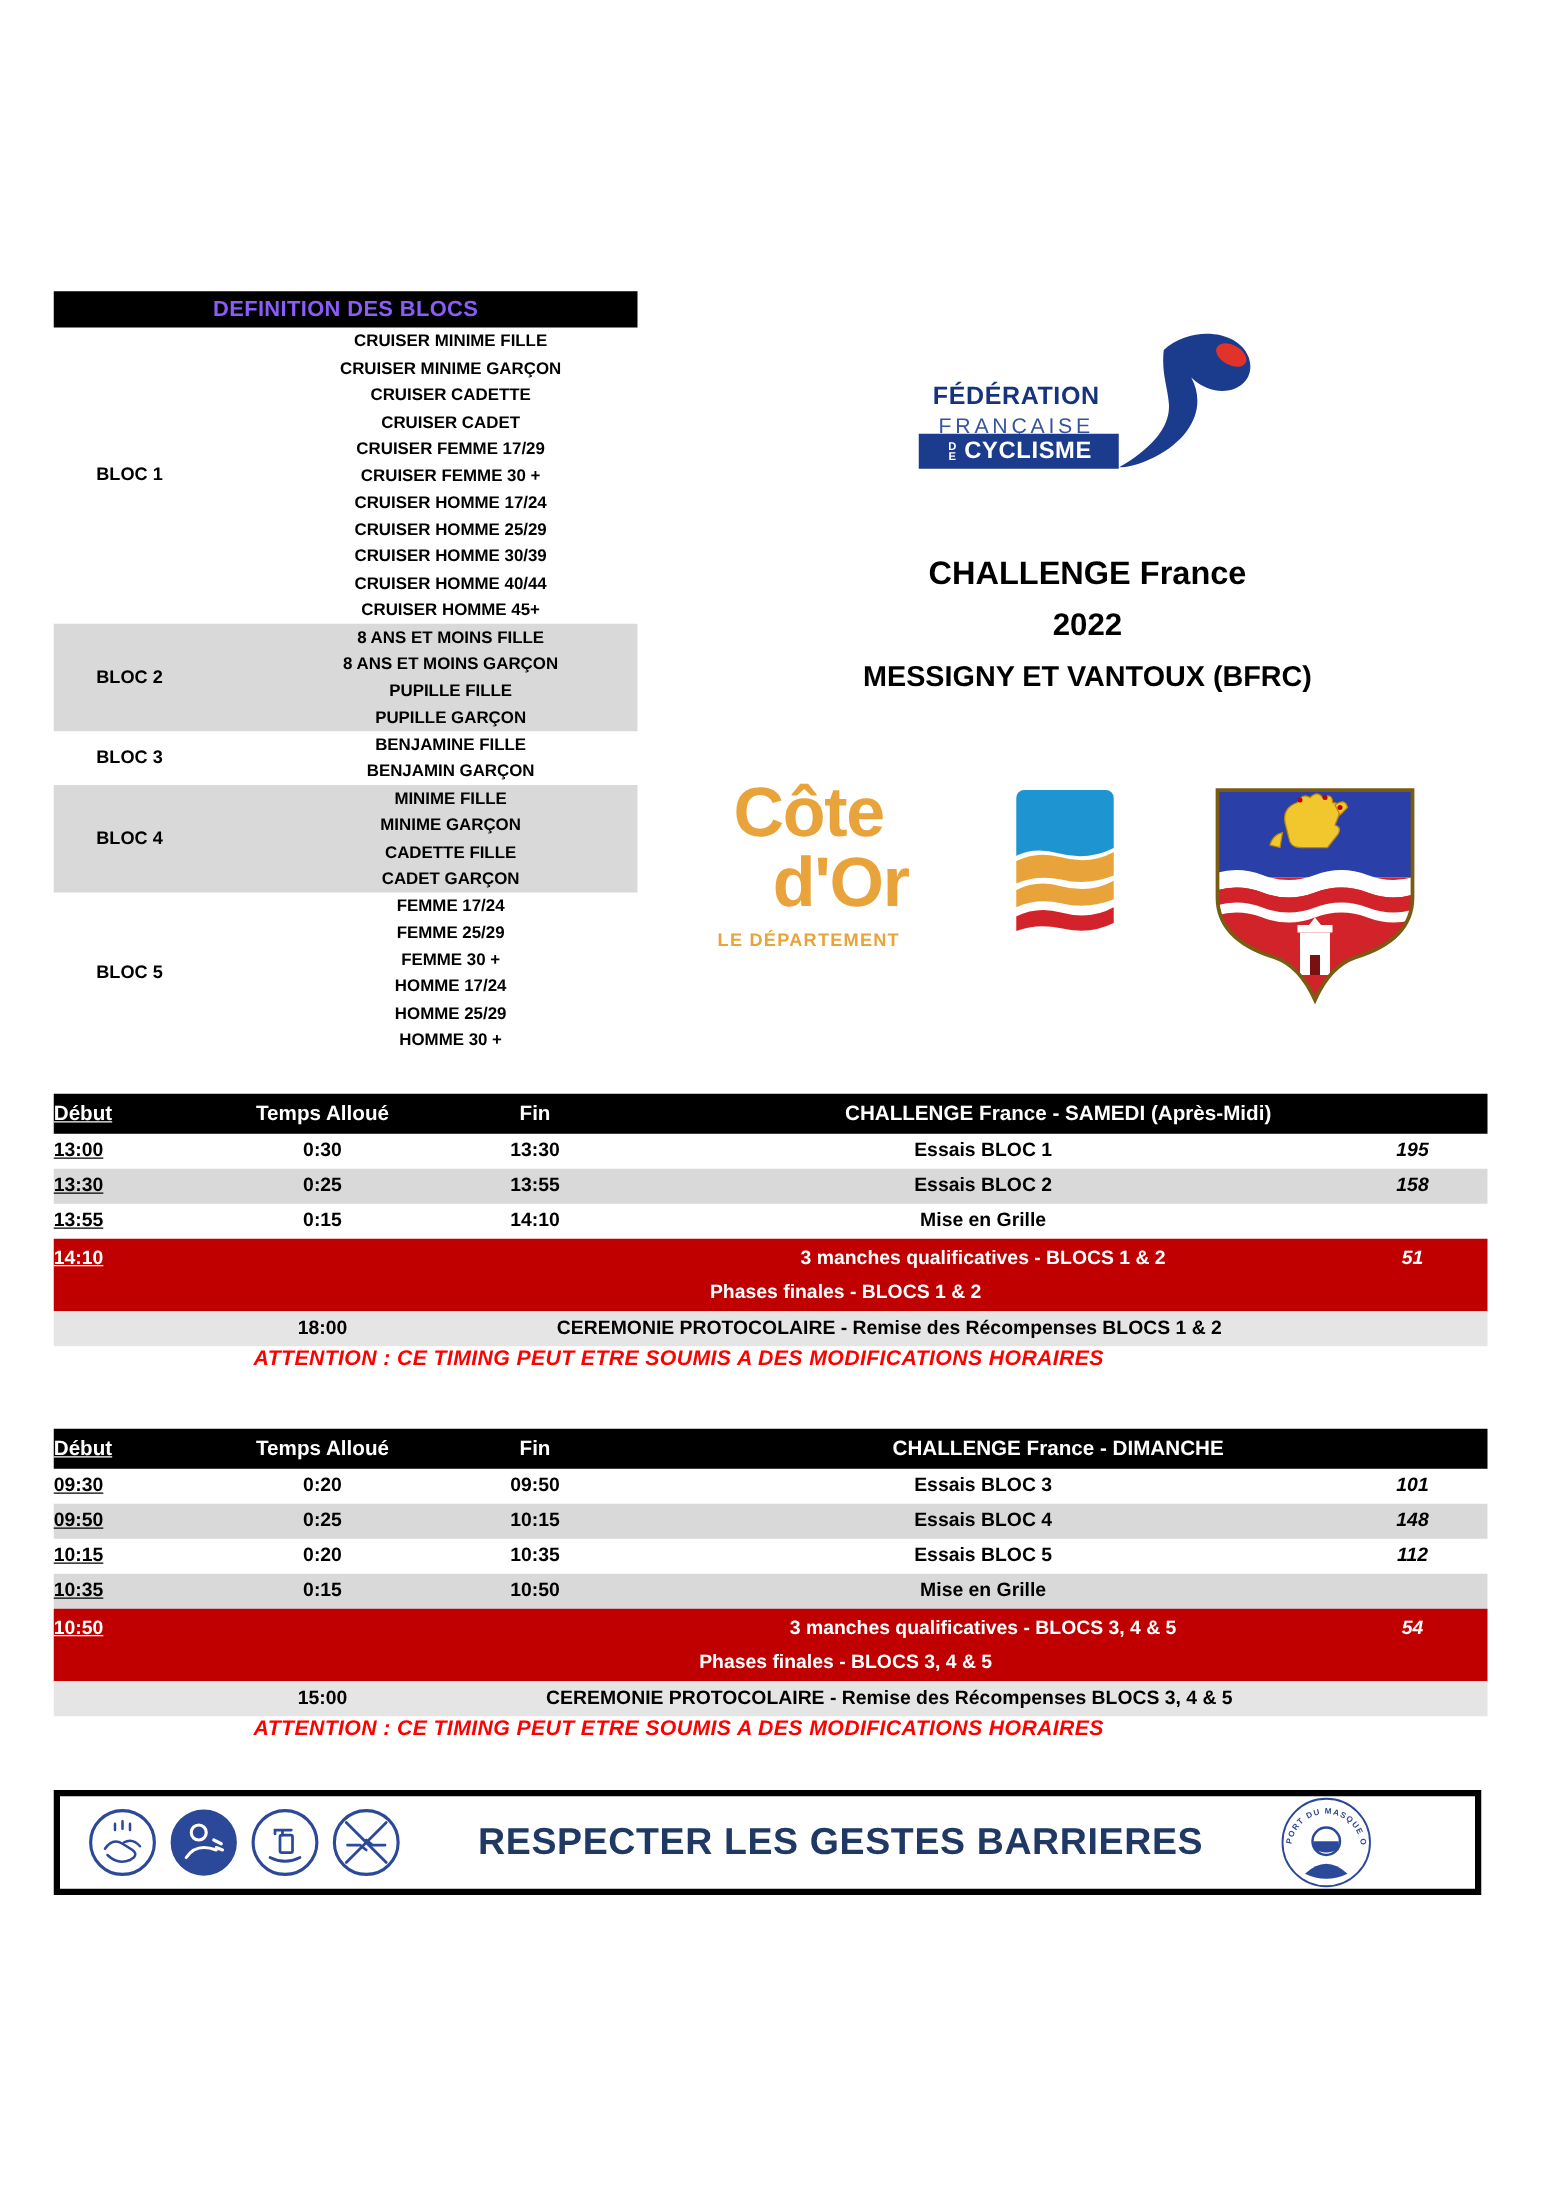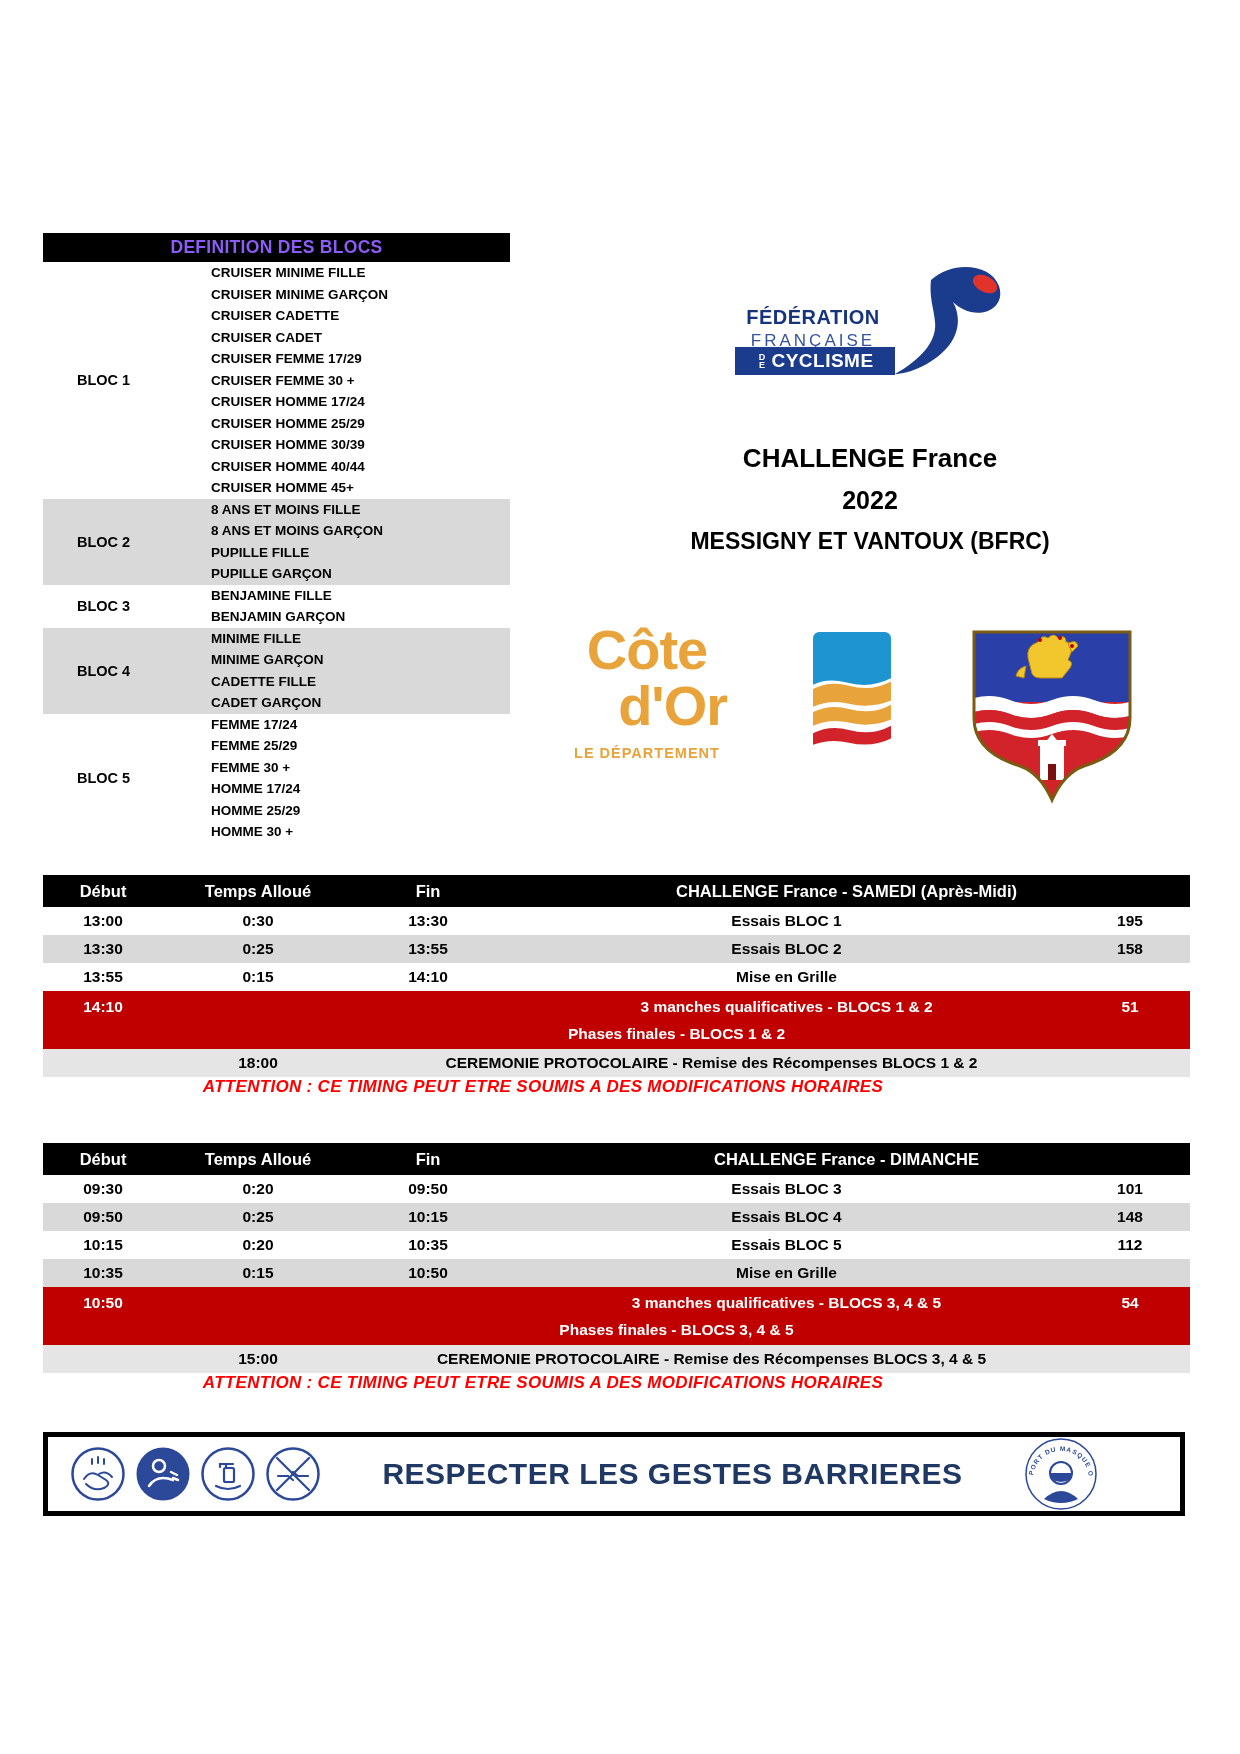--- a/index.html
+++ b/index.html
@@ -7,21 +7,21 @@
     position:relative;width:1240px;height:1754px;background:#ffffff;margin:0 auto;
     font-family:"Liberation Sans", sans-serif;color:#000;overflow:hidden;
   }
   
   .blocs{position:absolute;left:43px;top:233px;width:467px;}
   .blocs-header{background:#000;color:#8b5cf6;font-weight:700;font-size:17.5px;text-align:center;height:29px;line-height:29px;letter-spacing:.3px;}
   .bloc-group{display:flex;}
   .bloc-group.shaded{background:#D9D9D9;}
   .bloc-label{width:168px;box-sizing:border-box;padding-left:34px;font-weight:700;font-size:14.5px;display:flex;align-items:center;}
   .bloc-cats{flex:1;}
-  .bloc-cat{height:21.5px;line-height:21.5px;font-weight:700;font-size:13.5px;white-space:nowrap;}
+  .bloc-cat{height:21.5px;line-height:21.5px;text-align:center;font-weight:700;font-size:13.5px;white-space:nowrap;}
   
   .ffc-text{position:absolute;left:737px;top:306px;width:152px;text-align:center;}
   .ffc-l1{color:#16337E;font-weight:700;font-size:20px;letter-spacing:.5px;}
   .ffc-l2{color:#35549C;font-weight:400;font-size:17px;letter-spacing:3px;margin-top:2px;}
   .ffc-bar{position:absolute;left:735px;top:347px;width:160px;height:28px;background:#1B3C8C;color:#fff;display:flex;align-items:center;justify-content:center;gap:4px;}
   .ffc-de{font-size:9px;line-height:8px;font-weight:700;width:11px;word-break:break-all;text-align:center;}
   .ffc-cyclisme{font-weight:700;font-size:19px;letter-spacing:.5px;}
   .ffc-swoosh{position:absolute;left:893px;top:262px;}
   
   .event-title{position:absolute;left:650px;top:443px;width:440px;text-align:center;font-weight:700;font-size:26px;}
@@ -31,28 +31,28 @@
   .cdo-l1{position:absolute;left:567px;top:622px;width:160px;text-align:center;color:#E8A33B;font-weight:700;font-size:56px;line-height:56px;letter-spacing:-1px;}
   .cdo-l2{position:absolute;left:567px;top:678px;width:160px;text-align:right;color:#E8A33B;font-weight:700;font-size:56px;line-height:56px;letter-spacing:-1px;}
   .cdo-caption{position:absolute;left:562px;top:745px;width:170px;text-align:center;color:#E8A33B;font-weight:700;font-size:14.5px;letter-spacing:1px;}
   .cdo-emblem{position:absolute;left:812px;top:632px;}
   .coat{position:absolute;left:968px;top:626px;}
   
   .sched{position:absolute;left:43px;width:1147px;}
   #sched-samedi{top:875px;}
   #sched-dimanche{top:1143px;}
   .sched-header{display:flex;align-items:center;background:#000;color:#fff;height:32px;font-weight:700;font-size:16.5px;}
-  .sh-c1,.sc1{width:120px;text-align:center;}
+  .sh-c1,.sc1{width:120px;text-decoration:underline;}
   .sh-c2,.sc2{width:190px;text-align:center;}
   .sh-c3,.sc3{width:150px;text-align:center;}
   .sh-title{flex:1;text-align:center;}
   .srow{display:flex;align-items:center;height:28px;font-weight:700;font-size:15.5px;}
   .srow.shaded{background:#D9D9D9;}
   .sclabel{flex:1;text-align:center;}
-  .sccount{width:120px;text-align:center;}
+  .sccount{width:120px;text-align:center;font-style:italic;}
   .qualif{background:#C00000;color:#fff;padding:2px 0;}
   .qrow{display:flex;align-items:center;height:27px;font-weight:700;font-size:15.5px;}
   .qsp1{width:340px;}
   .qsp2{width:240px;}
   .qlabel{flex:1;text-align:center;}
   .ceremony{background:#e5e5e5;}
   .cer-time{width:190px;margin-left:120px;text-align:center;}
   .cer-label{flex:1;text-align:center;}
   .cer-spacer{width:120px;}
   .warning{width:1000px;text-align:center;color:#FF0000;font-weight:700;font-style:italic;font-size:17px;letter-spacing:.3px;}

